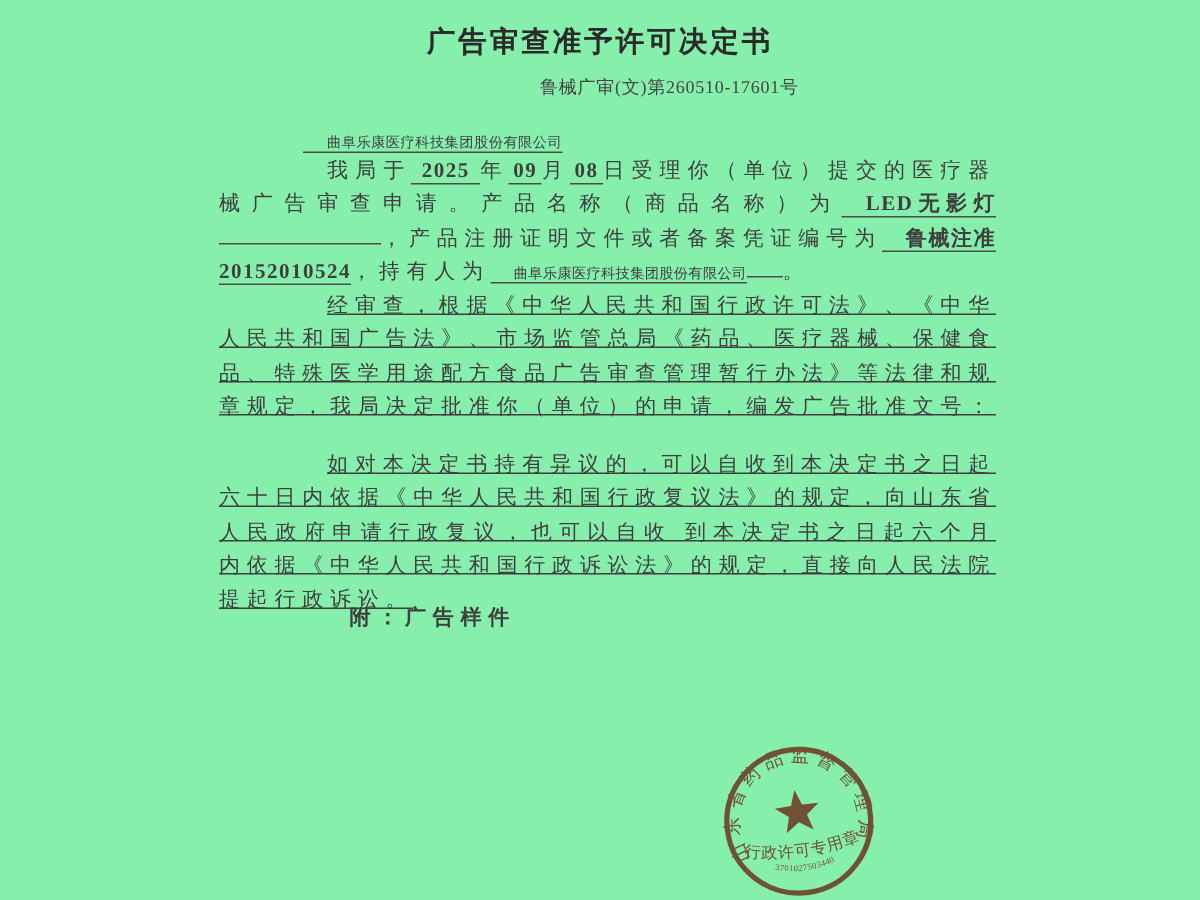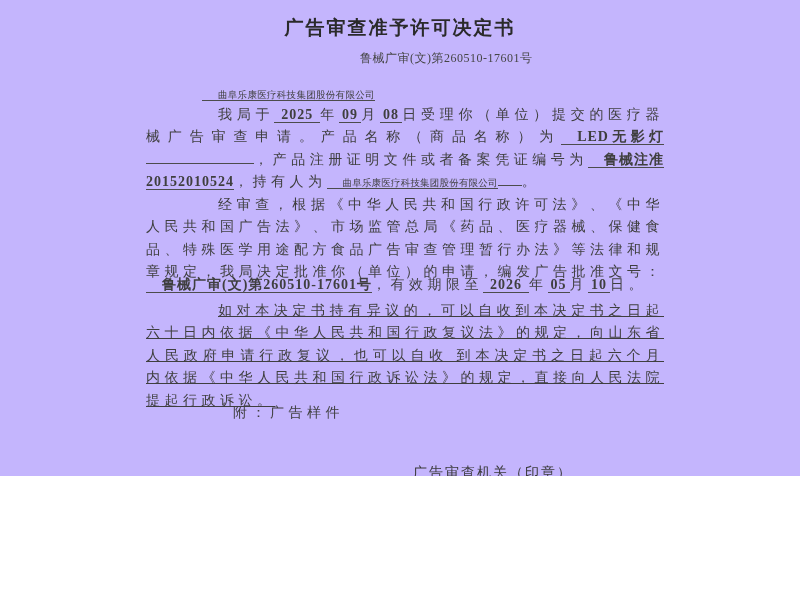--- a/index.html
+++ b/index.html
@@ -1,44 +1,44 @@
 <!DOCTYPE html>
 <html style="--seal-color: #d2493f;"><head>
 <meta charset="utf-8">
 <style>
   html,body{margin:0;padding:0;background:#ffffff;}
   .page{
-    position:relative;width:800px;height:476px;background:#c4b5fd;overflow:hidden;
+    position:relative;width:800px;height:600px;background:#86efac;overflow:hidden;
     font-family:"Liberation Serif","DejaVu Serif",serif;color:#3d3d3d;
   }
   .doc-title{
     position:absolute;top:15px;left:0;width:800px;text-align:center;
     font-size:19px;font-weight:bold;letter-spacing:2px;color:#2a2a2a;
   }
   .doc-no{
     position:absolute;top:50px;left:360px;font-size:12px;letter-spacing:0.5px;color:#454545;
   }
   .addressee{
     position:absolute;top:89px;left:202px;font-size:9.5px;letter-spacing:0.3px;color:#404040;
   }
   .para{
     position:absolute;left:146px;width:518px;
     font-size:14px;line-height:22.4px;letter-spacing:4.5px;
     text-align:justify;text-indent:72px;color:#3f3f3f;
   }
   .p1{top:104px;}
-  .p2{top:194px;}
+  .p2{top:194px;text-decoration:underline;}
   .approval-line{
     position:absolute;left:146px;top:274px;width:540px;
     font-size:14px;line-height:22.4px;letter-spacing:4.5px;color:#3f3f3f;
   }
   .p3{top:300px;text-decoration:underline;}
   .attachment{
     position:absolute;left:146px;top:402px;width:518px;
-    font-size:14px;line-height:22.4px;letter-spacing:4.5px;text-indent:87px;color:#3f3f3f;
+    font-size:14px;line-height:22.4px;letter-spacing:4.5px;text-indent:87px;color:#3f3f3f;font-weight:bold;
   }
   .issuer{
     position:absolute;top:464px;left:413px;font-size:14px;letter-spacing:2px;color:#3a3a3a;
   }
   .issue-date{
     position:absolute;top:487px;left:423px;font-size:14px;letter-spacing:1px;color:#3a3a3a;
   }
   .u{border-bottom:1px solid #4c4c4c;padding-left:16px;}
   .num{letter-spacing:1px;font-weight:bold;}
   .pad-wide{padding:0 7px;}
@@ -61,27 +61,25 @@
   <div class="doc-title">广告审查准予许可决定书</div>
 
   <div class="doc-no">鲁械广审(文)第260510-17601号</div>
 
   <div class="addressee"><span class="u">曲阜乐康医疗科技集团股份有限公司</span></div>
 
   <div class="para p1"><span>我局于</span><span class="u num pad-wide">2025</span><span>年</span><span class="u num pad">09</span><span>月</span><span class="u num pad">08</span><span>日受理你（单位）提交的医疗器械广告审查申请。产品名称（商品名称）为</span><span class="u num">LED无影灯</span><span class="blank-product"></span><span>，</span><span>产品注册证明文件或者备案凭证编号为</span><span class="u num">鲁械注准 20152010524</span><span>，</span><span>持有人为</span><span class="u small-val">曲阜乐康医疗科技集团股份有限公司</span><span class="blank-holder"></span><span>。</span></div>
 
   <div class="para p2">经审查，根据《中华人民共和国行政许可法》、《中华人民共和国广告法》、市场监管总局《药品、医疗器械、保健食品、特殊医学用途配方食品广告审查管理暂行办法》等法律和规章规定，我局决定批准你（单位）的申请，编发广告批准文号：</div>
 
-  <div class="approval-line"><span class="u num">鲁械广审(文)第260510-17601号</span><span>，有效期限至</span><span class="u num pad-wide">2026</span><span>年</span><span class="u num pad">05</span><span>月</span><span class="u num pad">10</span><span>日。</span></div>
 
   <div class="para p3">如对本决定书持有异议的，可以自收到本决定书之日起六十日内依据《中华人民共和国行政复议法》的规定，向山东省人民政府申请行政复议，也可以自收 到本决定书之日起六个月内依据《中华人民共和国行政诉讼法》的规定，直接向人民法院提起行政诉讼。</div>
 
   <div class="attachment">附：广告样件</div>
 
-  <div class="issuer">广告审查机关（印章）</div>
 
 
   <div class="seal">
     <svg viewBox="0 0 100 100" xmlns="http://www.w3.org/2000/svg">
       <g transform="rotate(-8 50 50)">
         <circle cx="50" cy="50" r="46.5" fill="none" stroke="var(--seal-color,#d2493f)" stroke-width="3.4"></circle>
         <polygon points="50,29.5 53.6,39.5 64.3,39.9 55.9,46.4 58.8,56.6 50,50.7 41.2,56.6 44.1,46.4 35.7,39.9 46.4,39.5" fill="var(--seal-color,#d2493f)"></polygon>
         <defs>
           <path id="arcTop" d="M 18 72.4 A 39 39 0 1 1 82 72.4" fill="none"></path>
           <path id="arcMid" d="M 13 68 Q 50 77 87 68" fill="none"></path>

